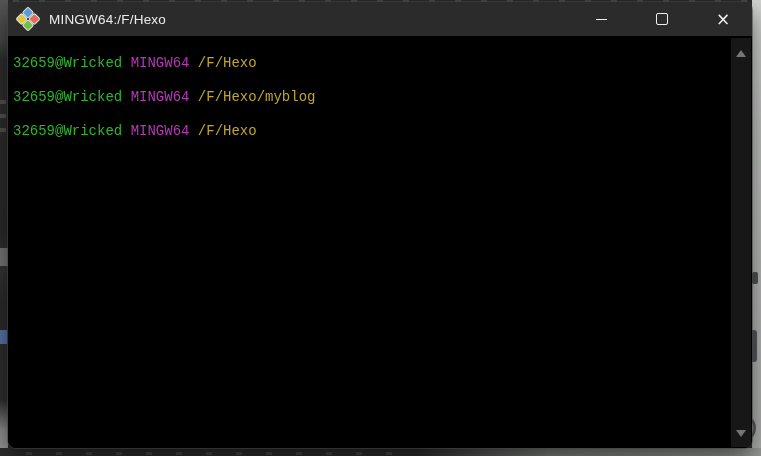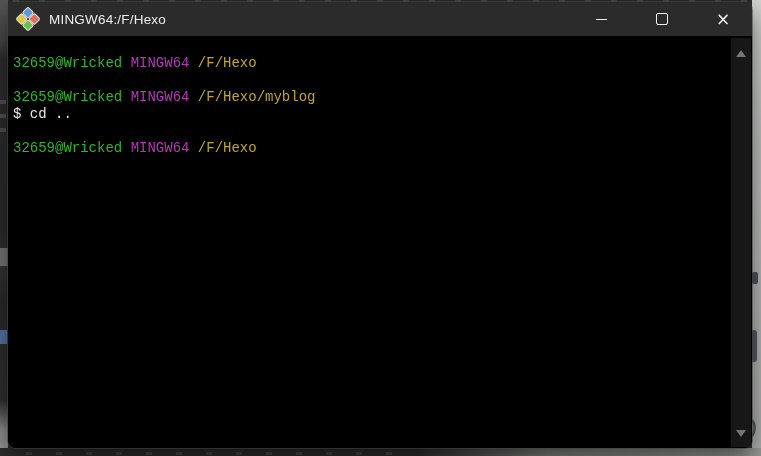--- a/index.html
+++ b/index.html
@@ -141,21 +141,20 @@
     </div>
   </div>
 
   <div class="terminal">
     <div class="term-content">
 
       <div class="line"><span class="c-user">32659@Wricked</span> <span class="c-env">MINGW64</span> <span class="c-path">/F/Hexo</span></div>
       <div class="line"></div>
 
       <div class="line"><span class="c-user">32659@Wricked</span> <span class="c-env">MINGW64</span> <span class="c-path">/F/Hexo/myblog</span></div>
-      <div class="line"><span class="c-text">$</span> <span class="c-text">cd ..</span></div>
       <div class="line"></div>
 
       <div class="line"><span class="c-user">32659@Wricked</span> <span class="c-env">MINGW64</span> <span class="c-path">/F/Hexo</span></div>
 
     </div>
 
     <div class="scrollbar">
       <div class="sb-arrow up"></div>
       <div class="sb-arrow down"></div>
     </div>

